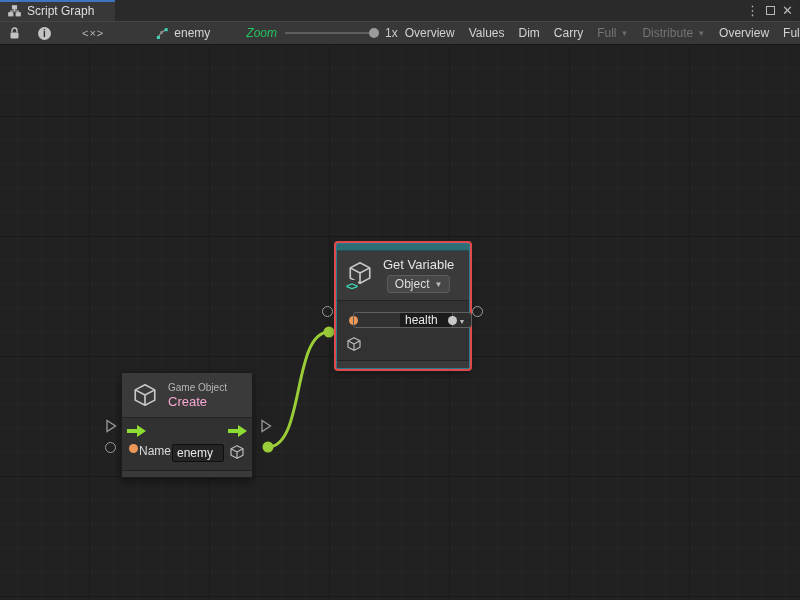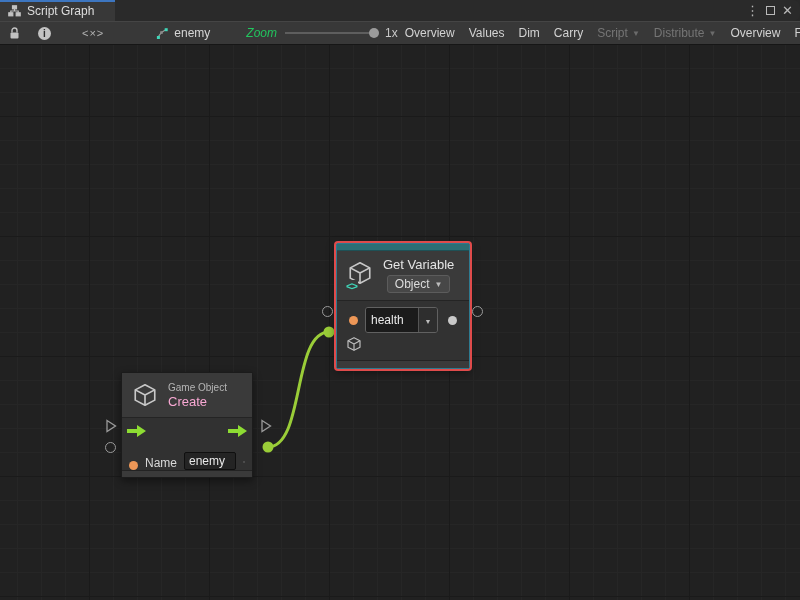--- a/index.html
+++ b/index.html
@@ -61,21 +61,21 @@
   
   .node-create { left:121px; top:327px; width:132px; }
   .gn-header { height:45px; background:#3a3a3a; border-bottom:1px solid #242424;
                display:flex; align-items:center; gap:10px; padding-left:10px; }
   .gn-titles { display:flex; flex-direction:column; gap:1px; }
   .gn-sub { font-size:10px; color:#b5b5b5; }
   .gn-title { font-size:13px; color:#f9a8d4; }
   .flow-row { height:26px; position:relative; }
   .arrow { position:absolute; top:7px; }
   .arrow.left { left:5px; } .arrow.right { right:5px; }
-  .name-row { height:26px; display:flex; align-items:flex-end; gap:7px; padding:0 7px; }
+  .name-row { height:26px; display:flex; align-items:flex-start; gap:1px; padding:0 7px; }
   .port-dot-orange { width:9px; height:9px; border-radius:50%; background:#ed9757; flex:none; cursor:crosshair; }
   .inline-label { font-size:12px; color:#dadada; }
   .field { height:18px; background:#242424; border:1px solid #0f0f0f; border-radius:2px;
            color:#e8e8e8; font-size:12px; padding:0 4px; font-family:"Liberation Sans",sans-serif; outline:none; }
   .field.enemy { width:52px; }
   .cube-sm { margin-left:auto; }
 
   
   .node-getvar { left:336px; top:198px; width:134px; background:#323232;
                  border:1px solid #2d7a90;
@@ -86,21 +86,21 @@
   .gv-iconwrap { position:relative; width:28px; height:30px; flex:none; }
   .gv-code { position:absolute; left:-2px; bottom:-2px; color:#3fd6b8; font-size:11px; font-weight:bold;
              background:#3a3a3a; padding:0 1px; letter-spacing:-1px; }
   .gv-col { display:flex; flex-direction:column; align-items:center; gap:3px; }
   .gv-title { font-size:13px; color:#e4e4e4; }
   .dropdown { display:inline-flex; align-items:center; gap:5px; background:#474747; border:1px solid #5c5c5c;
               border-radius:3px; padding:1px 7px; font-size:12px; color:#dcdcdc; cursor:pointer; }
   .gv-body { padding:6px 0 2px; }
   .gv-row1 { height:26px; position:relative; display:flex; align-items:center; }
   .gv-row1 .port-dot-orange { position:absolute; left:12px; }
-  .combo { position:absolute; left:28px; display:flex; height:26px; border:1px solid #616161; border-radius:3px; overflow:hidden; }
+  .combo { position:absolute; left:16px; display:flex; height:16px; border:1px solid #616161; border-radius:3px; overflow:hidden;padding-left:46px; }
   .combo input { width:52px; background:#1b1b1b; border:none; color:#e8e8e8; font-size:12px; padding:0 5px;
                  font-family:"Liberation Sans",sans-serif; outline:none; }
   .combo-arrow { width:19px; background:#2e2e2e; border-left:1px solid #555; display:flex;
                  align-items:center; justify-content:center; cursor:pointer; }
   .combo-arrow .caret { font-size:7px; }
   .port-dot-white { position:absolute; right:12px; width:9px; height:9px; border-radius:50%; background:#c9c9c9; cursor:crosshair; }
   .gv-row2 { height:22px; padding-left:9px; display:flex; align-items:center; }
   .gv-footer { height:8px; background:#3a3a3a; border-top:1px solid #232323; margin-top:3px; }
 
   
@@ -180,21 +180,21 @@
   <div class="tb-sep"></div>
   <div class="tb-btn">
       <span>Dim</span>
     </div>
   <div class="tb-sep"></div>
   <div class="tb-btn">
       <span>Carry</span>
     </div>
   <div class="tb-sep"></div>
   <div class="tb-btn disabled">
-    <span>Script</span>
+    <span>Full</span>
       <span class="caret">▼</span>
   </div>
   <div class="tb-sep"></div>
   <div class="tb-btn disabled">
     <span>Distribute</span>
       <span class="caret">▼</span>
   </div>
   <div class="tb-sep"></div>
   <div class="tb-btn">
       <span>Overview</span>

